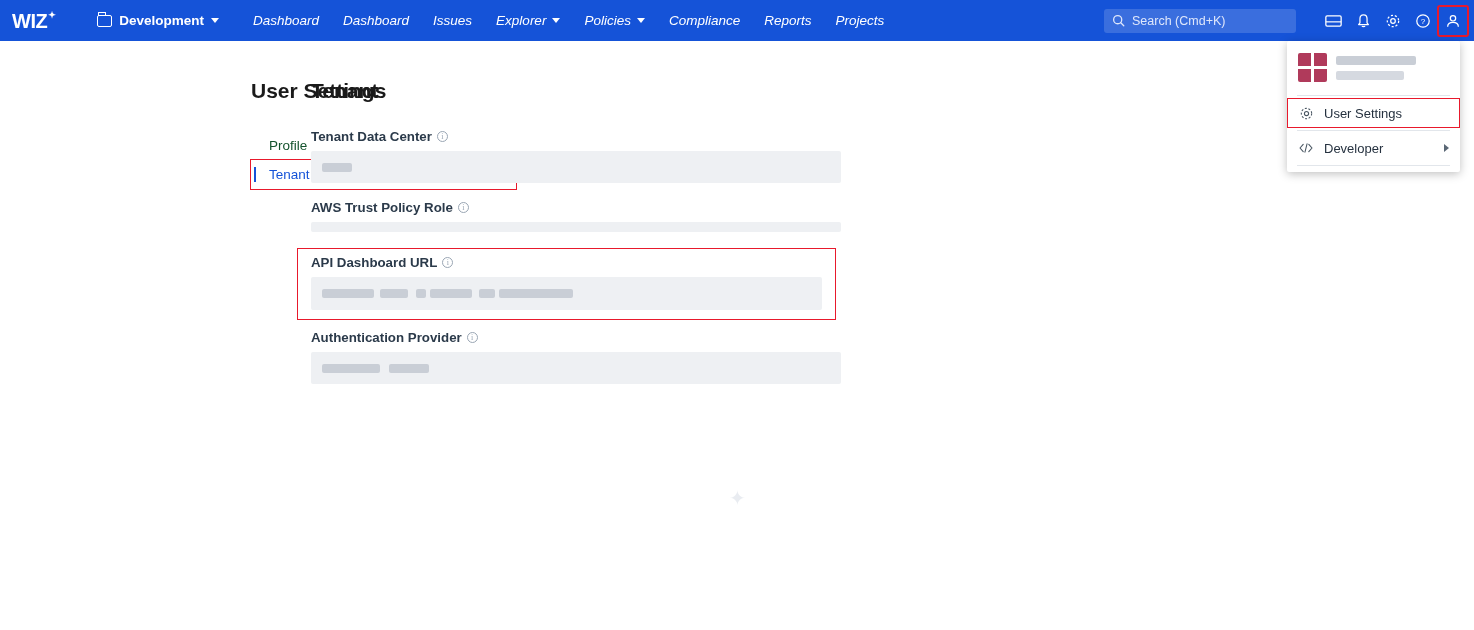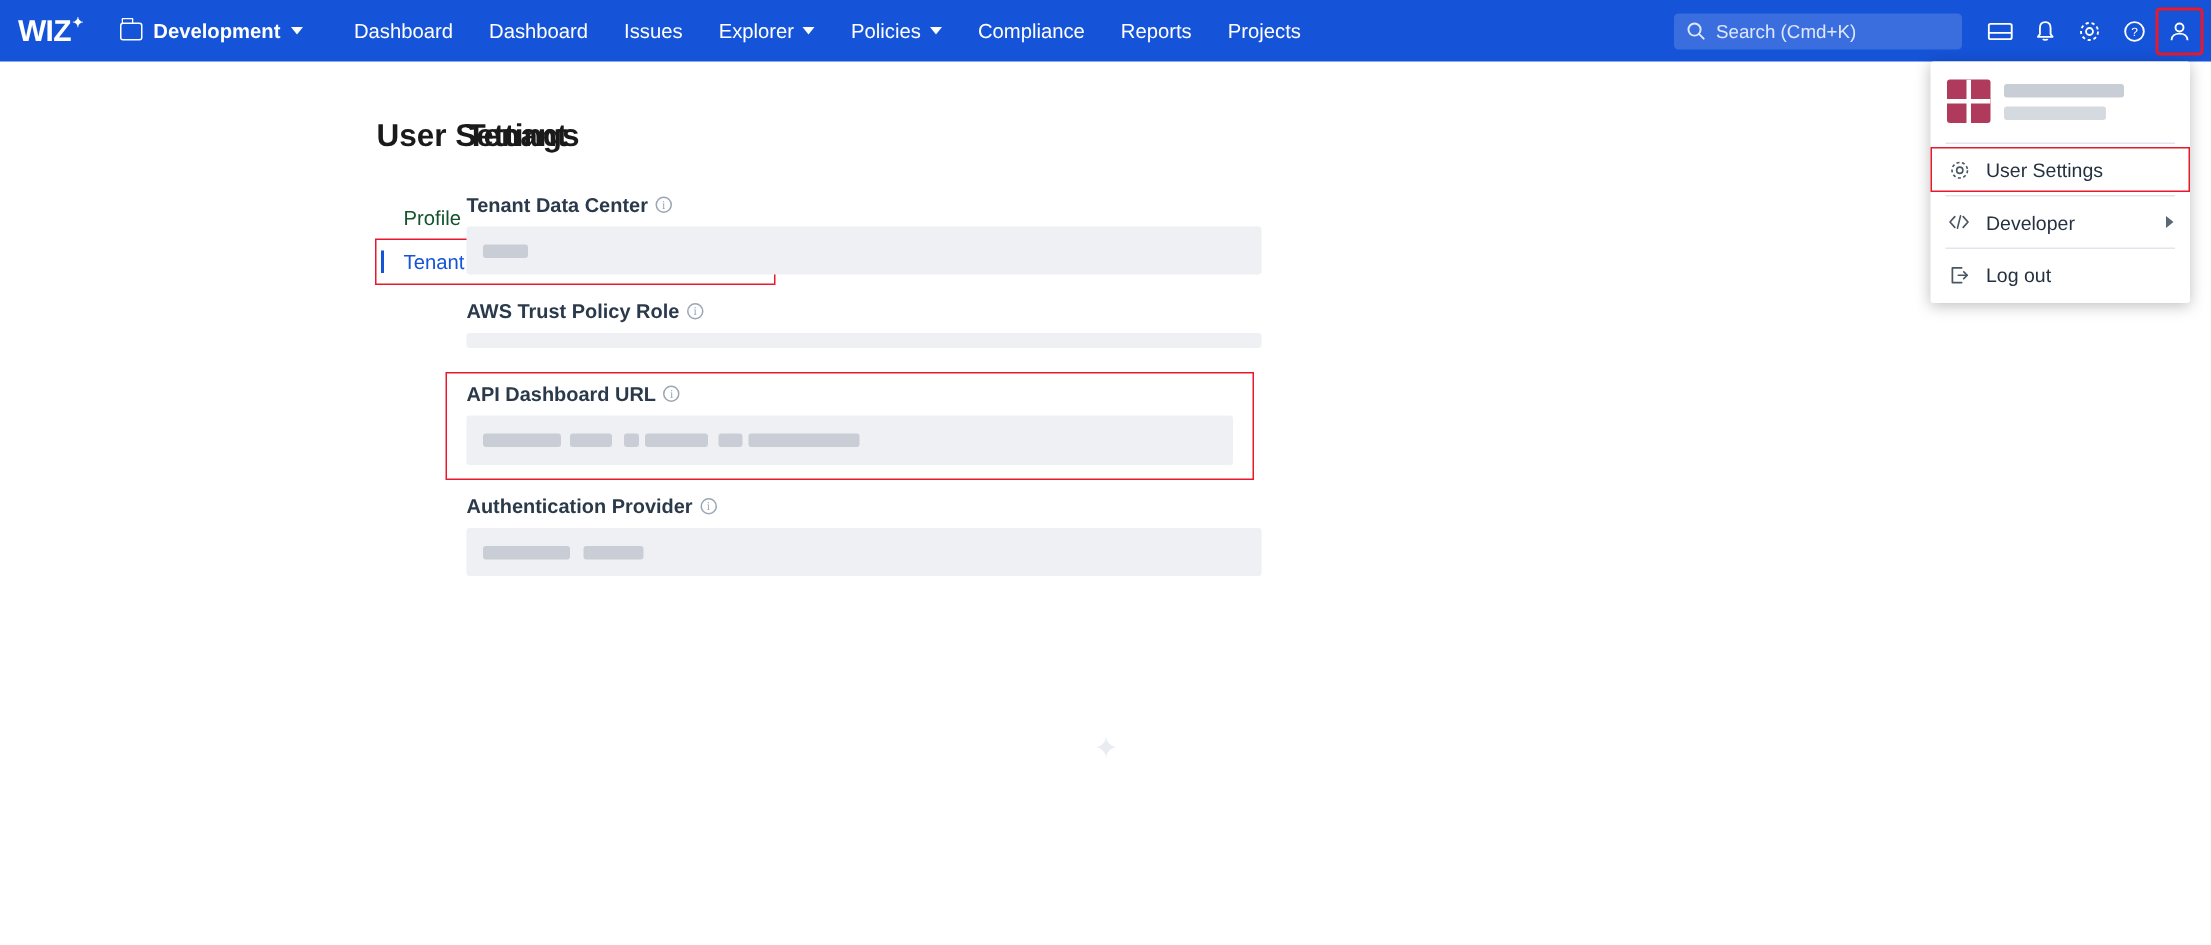--- a/index.html
+++ b/index.html
@@ -20,21 +20,21 @@
     display: flex;
     align-items: center;
     color: #ffffff;
     font-size: 13.5px;
     z-index: 5;
   }
   .logo {
     display: flex;
     align-items: flex-start;
     margin-left: 12px;
-    margin-right: 18px;
+    margin-right: 35px;
     font-weight: bold;
     font-size: 20px;
     letter-spacing: -0.5px;
     line-height: 1;
     position: relative;
   }
   .logo .star {
     font-size: 9px;
     line-height: 1;
     position: relative;
@@ -70,20 +70,21 @@
     width: 0; height: 0;
     border-left: 4px solid transparent;
     border-right: 4px solid transparent;
     border-top: 5px solid #ffffff;
   }
   .navlinks {
     display: flex;
     align-items: flex-end;
     gap: 0px;
     margin-left: 14px;
+    font-style: italic;
   }
   .navlink {
     padding: 6px 12px;
     cursor: pointer;
     display: flex;
     align-items: center;
     gap: 6px;
     white-space: nowrap;
     border-radius: 3px;
   }
@@ -99,21 +100,21 @@
     width: 192px;
     height: 24px;
     background: rgba(255,255,255,0.16);
     border-radius: 3px;
     display: flex;
     align-items: center;
     gap: 7px;
     padding: 0 8px;
     color: #dfe7fb;
     font-size: 12.5px;
-    margin-right: 10px;
+    margin-right: 22px;
   }
   .icon-btn {
     width: 30px; height: 30px;
     display: flex; align-items: center; justify-content: center;
     cursor: pointer;
     border-radius: 3px;
     position: relative;
   }
   .icon-btn.active-outline {
     outline: 2px solid #e8192c;
@@ -414,30 +415,20 @@
         <path d="M13.5 3.5 L17.5 8 L13.5 12.5" fill="none" stroke="#4a5763" stroke-width="1.4" stroke-linecap="round" stroke-linejoin="round"></path>
         <line x1="11.3" y1="2.8" x2="8.7" y2="13.2" stroke="#4a5763" stroke-width="1.3" stroke-linecap="round"></line>
       </svg>
     </span>
     <span>Developer</span>
     <span class="dd-arrow"></span>
   </div>
 
   <div class="dd-sep"></div>
 
-  <div class="dd-item">
-    <span class="dd-ico">
-      <svg width="16" height="15" viewBox="0 0 18 17">
-        <path d="M11 3 L4 3 L4 14 L11 14" fill="none" stroke="#4a5763" stroke-width="1.3" stroke-linecap="round" stroke-linejoin="round"></path>
-        <line x1="8.5" y1="8.5" x2="15" y2="8.5" stroke="#4a5763" stroke-width="1.3" stroke-linecap="round"></line>
-        <path d="M12.6 6 L15.2 8.5 L12.6 11" fill="none" stroke="#4a5763" stroke-width="1.3" stroke-linecap="round" stroke-linejoin="round"></path>
-      </svg>
-    </span>
-    <span>Log out</span>
-  </div>
 </div>
 
 <div class="page">
 
   <div class="left-pane">
     <h1 class="page-title">User Settings</h1>
     <div class="side-item">
       <span>Profile</span>
     </div>
     <div class="side-item selected">

